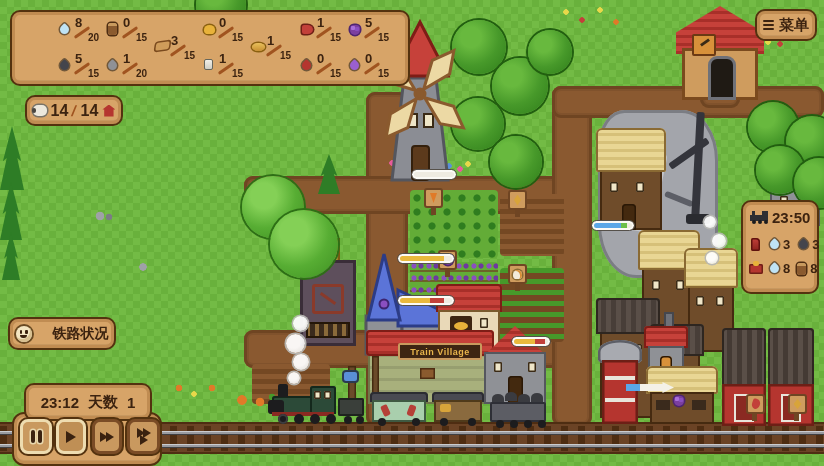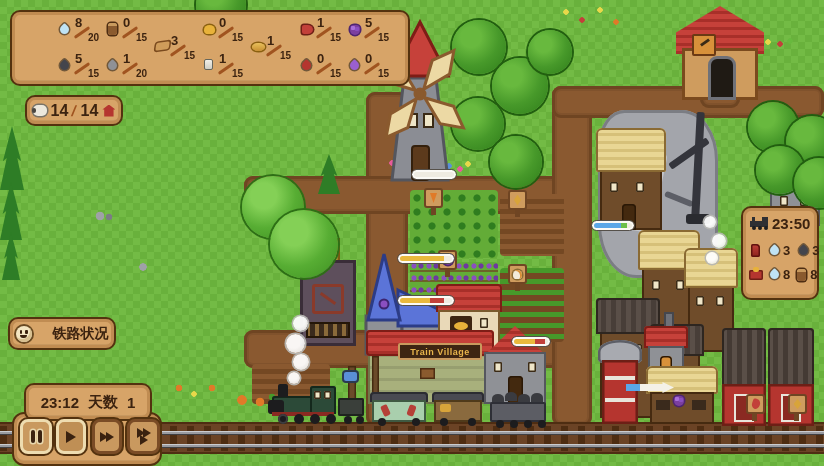--- a/index.html
+++ b/index.html
@@ -531,22 +531,30 @@
   <div class="panel flexc" style="left:25px;top:95px;width:98px;height:31px;gap:4px">
     <span class="sheepI">
         <i></i>
       </span>
     <b class="pt" style="font-size:16px">14</b>
     <b class="pt" style="font-size:15px;color:#a05420;transform:skewX(-12deg)">/</b>
     <b class="pt" style="font-size:16px">14</b>
     <span class="houseI"></span>
   </div>
 
-
-  <div class="panel" style="left:741px;top:206px;width:78px;height:94px">
+  <div class="panel flexc uibtn" style="left:755px;top:9px;width:62px;height:32px;gap:5px">
+    <span>
+        <i class="hline" style="display:block"></i>
+        <i class="hline" style="display:block"></i>
+        <i class="hline" style="display:block"></i>
+      </span>
+    <b class="pt" style="font-size:15px">菜单</b>
+  </div>
+
+  <div class="panel" style="left:741px;top:200px;width:78px;height:94px">
     <div class="crow" style="left:7px;top:7px;gap:3px">
       <span class="locoI">
           <i class="b1"></i>
           <i class="b2"></i>
           <i class="ch"></i>
           <i class="w"></i>
         </span>
       <b class="pt" style="font-size:15px">23:50</b>
     </div>
     <div class="crow" style="left:8px;top:35px;gap:4px">

